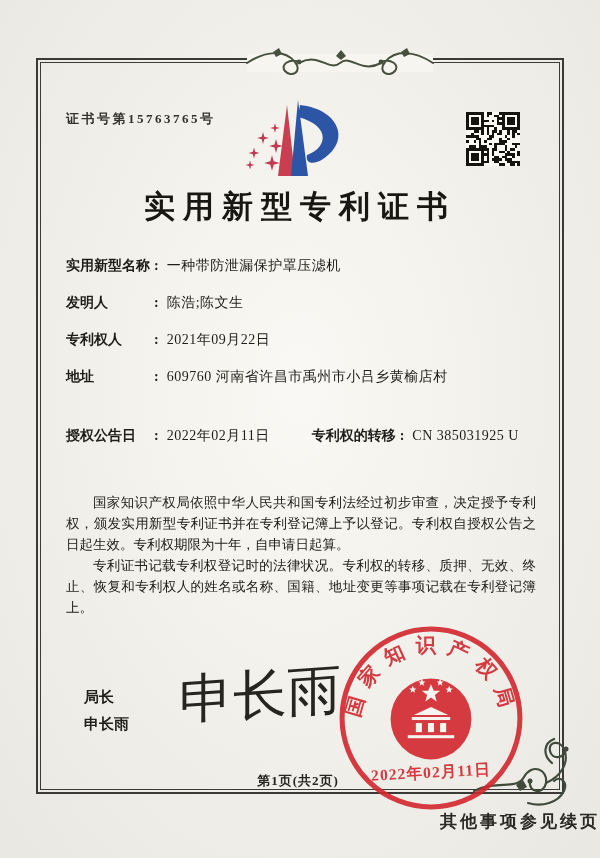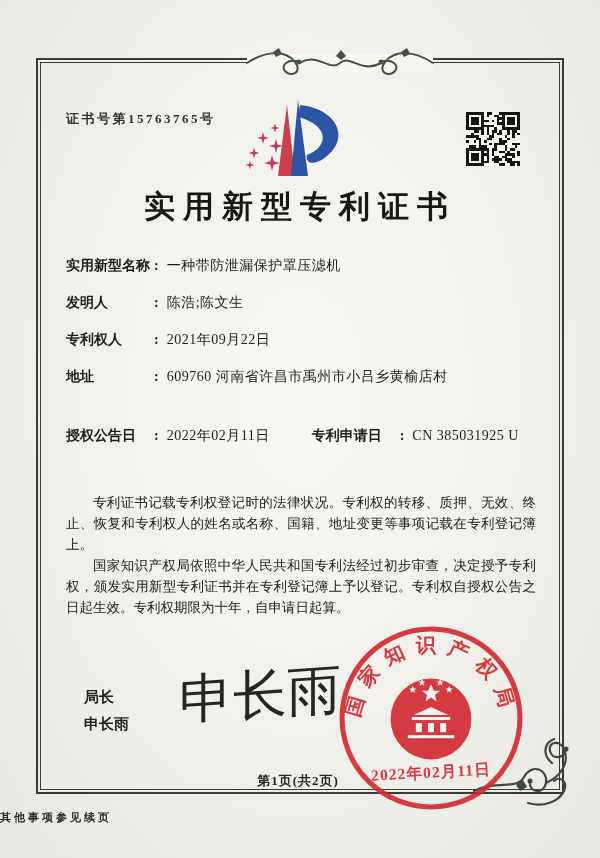--- a/index.html
+++ b/index.html
@@ -41,22 +41,22 @@
   .body-text p{margin:0;text-indent:2em;}
 
   .officer{position:absolute;left:84px;top:684px;font-size:15px;font-weight:bold;line-height:27px;color:#22211d;}
   .signature{position:absolute;left:150px;top:650px;width:220px;text-align:center;
      font-size:54px;color:#26251f;transform:rotate(-4deg) skewX(-4deg);line-height:90px;}
 
   .seal{position:absolute;left:335px;top:622px;width:192px;height:192px;opacity:.9;}
 
   .page-info{position:absolute;left:36px;top:772px;width:524px;text-align:center;
      font-size:13px;font-weight:bold;letter-spacing:1px;color:#26251f;}
-  .note{position:absolute;left:0;top:810px;width:600px;text-align:left;
-     font-size:11px;font-weight:bold;letter-spacing:3px;color:#2a2923;}
+  .note{position:absolute;left:0;top:810px;width:600px;text-align:right;
+     font-size:17px;font-weight:bold;letter-spacing:3px;color:#2a2923;}
 
   .orn-top{position:absolute;left:233px;top:42px;width:214px;height:42px;}
   .orn-br{position:absolute;left:468px;top:733px;width:108px;height:80px;}
 </style>
 </head>
 <body>
 
 <div class="paper-shade"></div>
 
 <div class="frame">
@@ -352,28 +352,28 @@
     <span class="flabel">专利权人</span><span class="colon">:</span><span class="fvalue">2021年09月22日</span>
   </div>
   <div class="frow">
     <span class="flabel">地址</span><span class="colon">:</span><span class="fvalue">609760 河南省许昌市禹州市小吕乡黄榆店村</span>
   </div>
   <div class="frow grant-row">
     <span>
       <span class="flabel">授权公告日</span><span class="colon">:</span><span class="fvalue">2022年02月11日</span>
     </span>
     <span class="grant2">
-      <span class="flabel">专利申请日</span><span class="colon">:</span><span class="fvalue">CN 385031925 U</span>
+      <span class="flabel">专利权的转移</span><span class="colon">:</span><span class="fvalue">CN 385031925 U</span>
     </span>
   </div>
 </div>
 
 <div class="body-text">
+  <p>国家知识产权局依照中华人民共和国专利法经过初步审查，决定授予专利权，颁发实用新型专利证书并在专利登记簿上予以登记。专利权自授权公告之日起生效。专利权期限为十年，自申请日起算。</p>
   <p>专利证书记载专利权登记时的法律状况。专利权的转移、质押、无效、终止、恢复和专利权人的姓名或名称、国籍、地址变更等事项记载在专利登记簿上。</p>
-  <p>国家知识产权局依照中华人民共和国专利法经过初步审查，决定授予专利权，颁发实用新型专利证书并在专利登记簿上予以登记。专利权自授权公告之日起生效。专利权期限为十年，自申请日起算。</p>
 </div>
 
 <div class="officer">
   <div>局长</div>
   <div>申长雨</div>
 </div>
 
 <div class="signature">申长雨</div>
 
 <svg class="seal" viewBox="0 0 190 190">

